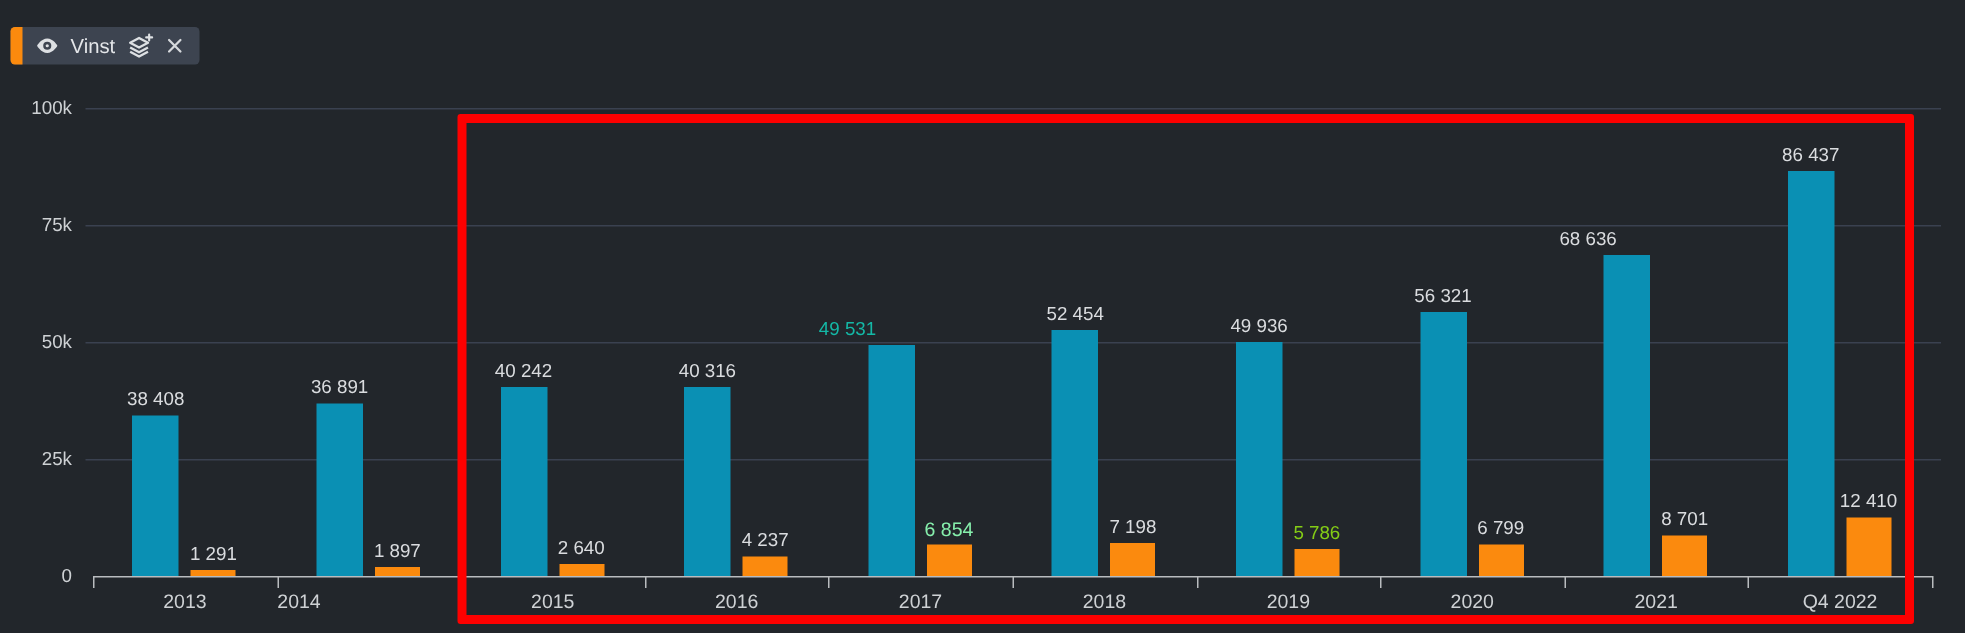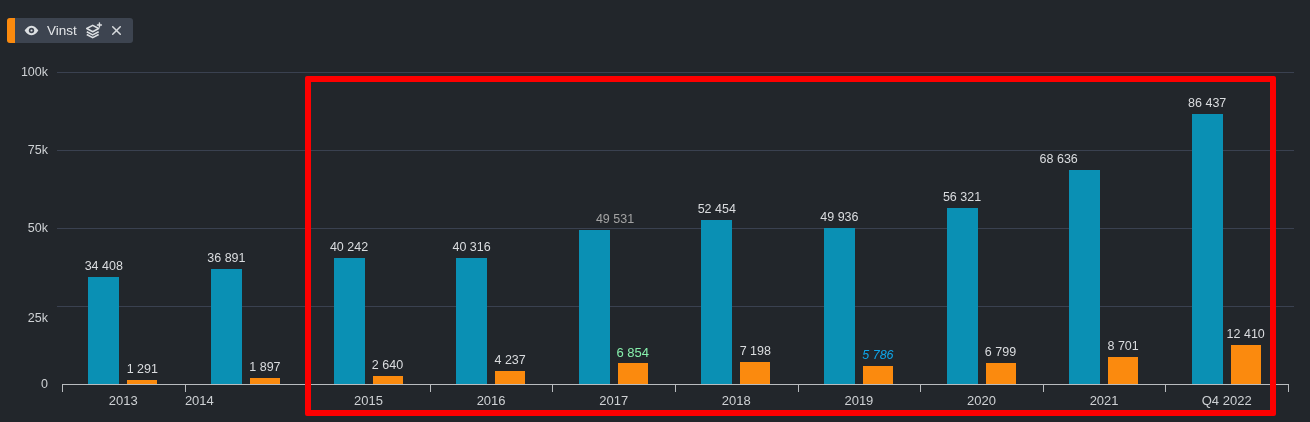--- a/index.html
+++ b/index.html
@@ -75,74 +75,74 @@
           <path d="M5 5l14 14M19 5L5 19" stroke="#d6d9dc" stroke-width="2.8" stroke-linecap="round"></path>
         </svg>
       </span>
     </div>
 
   </div>
 
   <div id="chart">
       <div style="position: absolute; left: 0px; top: 376px; width: 48px; text-align: right; font-size: 12.5px; line-height: 16px; color: rgb(206, 209, 212);">0</div>
       <div style="position: absolute; left: 57px; top: 305.5px; width: 1237px; height: 1px; background: rgb(58, 65, 80);"></div>
-      <div style="position: absolute; left: 0px; top: 298px; width: 48px; text-align: right; font-size: 12.5px; line-height: 16px; color: rgb(206, 209, 212); margin-top: 12px;">25k</div>
+      <div style="position: absolute; left: 0px; top: 298px; width: 48px; text-align: right; font-size: 12.5px; line-height: 16px; color: rgb(206, 209, 212);">25k</div>
       <div style="position: absolute; left: 57px; top: 227.5px; width: 1237px; height: 1px; background: rgb(58, 65, 80);"></div>
       <div style="position: absolute; left: 0px; top: 220px; width: 48px; text-align: right; font-size: 12.5px; line-height: 16px; color: rgb(206, 209, 212);">50k</div>
       <div style="position: absolute; left: 57px; top: 149.5px; width: 1237px; height: 1px; background: rgb(58, 65, 80);"></div>
       <div style="position: absolute; left: 0px; top: 142px; width: 48px; text-align: right; font-size: 12.5px; line-height: 16px; color: rgb(206, 209, 212);">75k</div>
       <div style="position: absolute; left: 57px; top: 71.5px; width: 1237px; height: 1px; background: rgb(58, 65, 80);"></div>
       <div style="position: absolute; left: 0px; top: 64px; width: 48px; text-align: right; font-size: 12.5px; line-height: 16px; color: rgb(206, 209, 212);">100k</div>
       <div style="position: absolute; left: 62px; top: 384px; width: 1226px; height: 1px; background: rgb(185, 188, 191);"></div>
       <div style="position: absolute; left: 62px; top: 384px; width: 1px; height: 8px; background: rgb(185, 188, 191);"></div>
       <div style="position: absolute; left: 184.6px; top: 384px; width: 1px; height: 8px; background: rgb(185, 188, 191);"></div>
       <div style="position: absolute; left: 307.2px; top: 384px; width: 1px; height: 8px; background: rgb(185, 188, 191);"></div>
       <div style="position: absolute; left: 429.8px; top: 384px; width: 1px; height: 8px; background: rgb(185, 188, 191);"></div>
       <div style="position: absolute; left: 552.4px; top: 384px; width: 1px; height: 8px; background: rgb(185, 188, 191);"></div>
       <div style="position: absolute; left: 675px; top: 384px; width: 1px; height: 8px; background: rgb(185, 188, 191);"></div>
       <div style="position: absolute; left: 797.6px; top: 384px; width: 1px; height: 8px; background: rgb(185, 188, 191);"></div>
       <div style="position: absolute; left: 920.2px; top: 384px; width: 1px; height: 8px; background: rgb(185, 188, 191);"></div>
       <div style="position: absolute; left: 1042.8px; top: 384px; width: 1px; height: 8px; background: rgb(185, 188, 191);"></div>
       <div style="position: absolute; left: 1165.4px; top: 384px; width: 1px; height: 8px; background: rgb(185, 188, 191);"></div>
       <div style="position: absolute; left: 1288px; top: 384px; width: 1px; height: 8px; background: rgb(185, 188, 191);"></div>
       <div style="position: absolute; left: 62.3px; top: 393px; width: 122px; text-align: center; font-size: 13px; color: rgb(206, 209, 212);">2013</div>
       <div style="position: absolute; left: 88.3px; top: 276.6px; width: 31px; height: 107.4px; background: rgb(10, 144, 180);"></div>
-      <div style="position: absolute; left: 58.8px; top: 258.6px; width: 90px; text-align: center; font-size: 12.5px; color: rgb(218, 220, 223);">34 408</div>
+      <div style="position: absolute; left: 58.8px; top: 258.6px; width: 90px; text-align: center; font-size: 12.5px; color: rgb(218, 220, 223);">38 408</div>
       <div style="position: absolute; left: 127.3px; top: 380px; width: 30px; height: 4px; background: rgb(251, 138, 14);"></div>
       <div style="position: absolute; left: 97.3px; top: 362px; width: 90px; text-align: center; font-size: 12.5px; color: rgb(218, 220, 223);">1 291</div>
       <div style="position: absolute; left: 184.9px; top: 393px; width: 122px; text-align: left; font-size: 13px; color: rgb(206, 209, 212);">2014</div>
       <div style="position: absolute; left: 210.9px; top: 268.9px; width: 31px; height: 115.1px; background: rgb(10, 144, 180);"></div>
       <div style="position: absolute; left: 181.4px; top: 250.9px; width: 90px; text-align: center; font-size: 12.5px; color: rgb(218, 220, 223);">36 891</div>
       <div style="position: absolute; left: 249.9px; top: 378.1px; width: 30px; height: 5.9px; background: rgb(251, 138, 14);"></div>
       <div style="position: absolute; left: 219.9px; top: 360.1px; width: 90px; text-align: center; font-size: 12.5px; color: rgb(218, 220, 223);">1 897</div>
       <div style="position: absolute; left: 307.5px; top: 393px; width: 122px; text-align: center; font-size: 13px; color: rgb(206, 209, 212);">2015</div>
       <div style="position: absolute; left: 333.5px; top: 258.4px; width: 31px; height: 125.6px; background: rgb(10, 144, 180);"></div>
       <div style="position: absolute; left: 304px; top: 240.4px; width: 90px; text-align: center; font-size: 12.5px; color: rgb(218, 220, 223);">40 242</div>
       <div style="position: absolute; left: 372.5px; top: 375.8px; width: 30px; height: 8.2px; background: rgb(251, 138, 14);"></div>
       <div style="position: absolute; left: 342.5px; top: 357.8px; width: 90px; text-align: center; font-size: 12.5px; color: rgb(218, 220, 223);">2 640</div>
       <div style="position: absolute; left: 430.1px; top: 393px; width: 122px; text-align: center; font-size: 13px; color: rgb(206, 209, 212);">2016</div>
       <div style="position: absolute; left: 456.1px; top: 258.2px; width: 31px; height: 125.8px; background: rgb(10, 144, 180);"></div>
       <div style="position: absolute; left: 426.6px; top: 240.2px; width: 90px; text-align: center; font-size: 12.5px; color: rgb(218, 220, 223);">40 316</div>
       <div style="position: absolute; left: 495.1px; top: 370.8px; width: 30px; height: 13.2px; background: rgb(251, 138, 14);"></div>
       <div style="position: absolute; left: 465.1px; top: 352.8px; width: 90px; text-align: center; font-size: 12.5px; color: rgb(218, 220, 223);">4 237</div>
       <div style="position: absolute; left: 552.7px; top: 393px; width: 122px; text-align: center; font-size: 13px; color: rgb(206, 209, 212);">2017</div>
       <div style="position: absolute; left: 578.7px; top: 229.5px; width: 31px; height: 154.5px; background: rgb(10, 144, 180);"></div>
-      <div style="position: absolute; left: 570px; top: 211.5px; width: 90px; text-align: center; font-size: 12.5px; color: #a3a3a3;">49 531</div>
+      <div style="position: absolute; left: 520px; top: 211.5px; width: 90px; text-align: center; font-size: 12.5px; color: #14b8a6;">49 531</div>
       <div style="position: absolute; left: 617.7px; top: 362.6px; width: 30px; height: 21.4px; background: rgb(251, 138, 14);"></div>
       <div style="position: absolute; left: 587.7px; top: 344.6px; width: 90px; text-align: center; font-size: 13px; color: #86efac;">6 854</div>
       <div style="position: absolute; left: 675.3px; top: 393px; width: 122px; text-align: center; font-size: 13px; color: rgb(206, 209, 212);">2018</div>
       <div style="position: absolute; left: 701.3px; top: 220.3px; width: 31px; height: 163.7px; background: rgb(10, 144, 180);"></div>
       <div style="position: absolute; left: 671.8px; top: 202.3px; width: 90px; text-align: center; font-size: 12.5px; color: rgb(218, 220, 223);">52 454</div>
       <div style="position: absolute; left: 740.3px; top: 361.5px; width: 30px; height: 22.5px; background: rgb(251, 138, 14);"></div>
       <div style="position: absolute; left: 710.3px; top: 343.5px; width: 90px; text-align: center; font-size: 12.5px; color: rgb(218, 220, 223);">7 198</div>
       <div style="position: absolute; left: 797.9px; top: 393px; width: 122px; text-align: center; font-size: 13px; color: rgb(206, 209, 212);">2019</div>
       <div style="position: absolute; left: 823.9px; top: 228.2px; width: 31px; height: 155.8px; background: rgb(10, 144, 180);"></div>
       <div style="position: absolute; left: 794.4px; top: 210.2px; width: 90px; text-align: center; font-size: 12.5px; color: rgb(218, 220, 223);">49 936</div>
       <div style="position: absolute; left: 862.9px; top: 365.9px; width: 30px; height: 18.1px; background: rgb(251, 138, 14);"></div>
-      <div style="position: absolute; left: 832.9px; top: 347.9px; width: 90px; text-align: center; font-size: 12.5px; color: #0ea5e9; font-style: italic;">5 786</div>
+      <div style="position: absolute; left: 832.9px; top: 347.9px; width: 90px; text-align: center; font-size: 12.5px; color: #84cc16;">5 786</div>
       <div style="position: absolute; left: 920.5px; top: 393px; width: 122px; text-align: center; font-size: 13px; color: rgb(206, 209, 212);">2020</div>
       <div style="position: absolute; left: 946.5px; top: 208.3px; width: 31px; height: 175.7px; background: rgb(10, 144, 180);"></div>
       <div style="position: absolute; left: 917px; top: 190.3px; width: 90px; text-align: center; font-size: 12.5px; color: rgb(218, 220, 223);">56 321</div>
       <div style="position: absolute; left: 985.5px; top: 362.8px; width: 30px; height: 21.2px; background: rgb(251, 138, 14);"></div>
       <div style="position: absolute; left: 955.5px; top: 344.8px; width: 90px; text-align: center; font-size: 12.5px; color: rgb(218, 220, 223);">6 799</div>
       <div style="position: absolute; left: 1043.1px; top: 393px; width: 122px; text-align: center; font-size: 13px; color: rgb(206, 209, 212);">2021</div>
       <div style="position: absolute; left: 1069.1px; top: 169.9px; width: 31px; height: 214.1px; background: rgb(10, 144, 180);"></div>
       <div style="position: absolute; left: 1039.6px; top: 151.9px; width: 90px; text-align: left; font-size: 12.5px; color: rgb(218, 220, 223);">68 636</div>
       <div style="position: absolute; left: 1108.1px; top: 356.9px; width: 30px; height: 27.1px; background: rgb(251, 138, 14);"></div>
       <div style="position: absolute; left: 1078.1px; top: 338.9px; width: 90px; text-align: center; font-size: 12.5px; color: rgb(218, 220, 223);">8 701</div>

